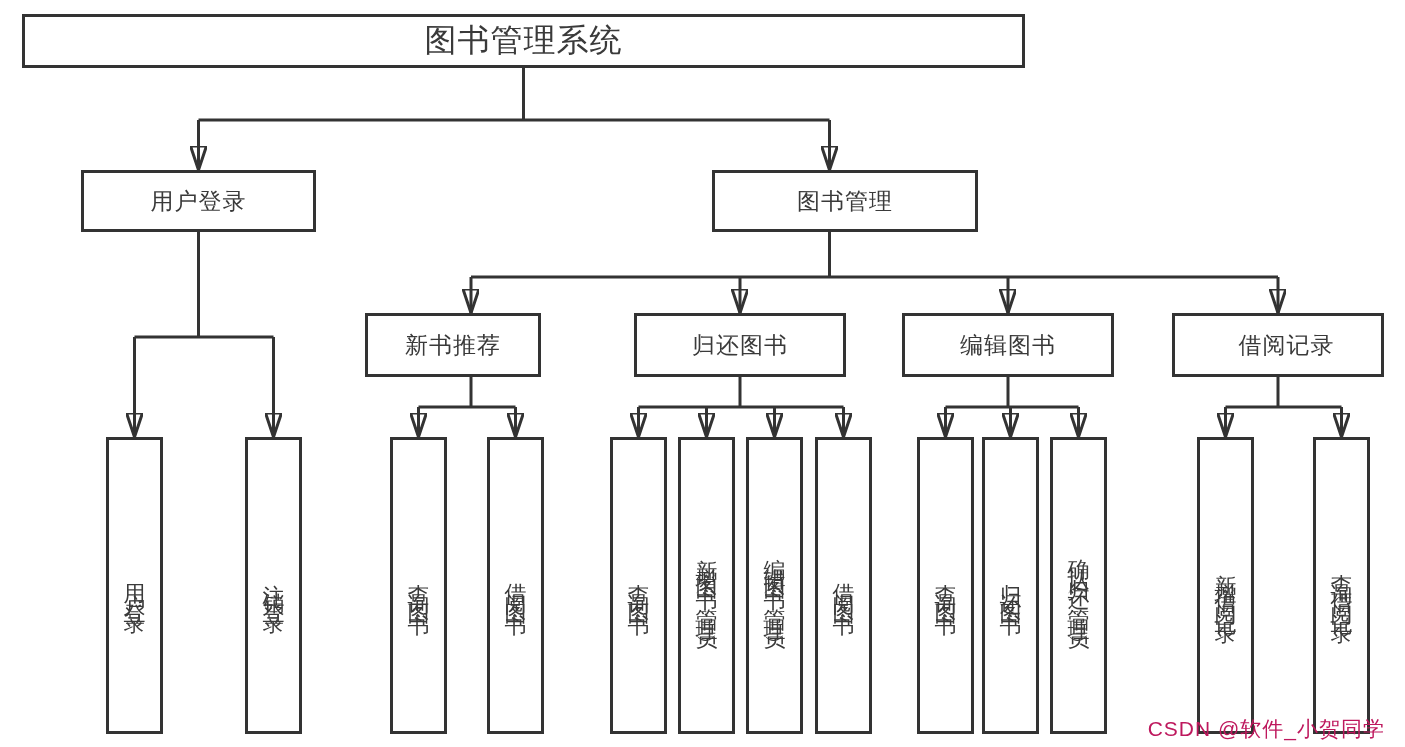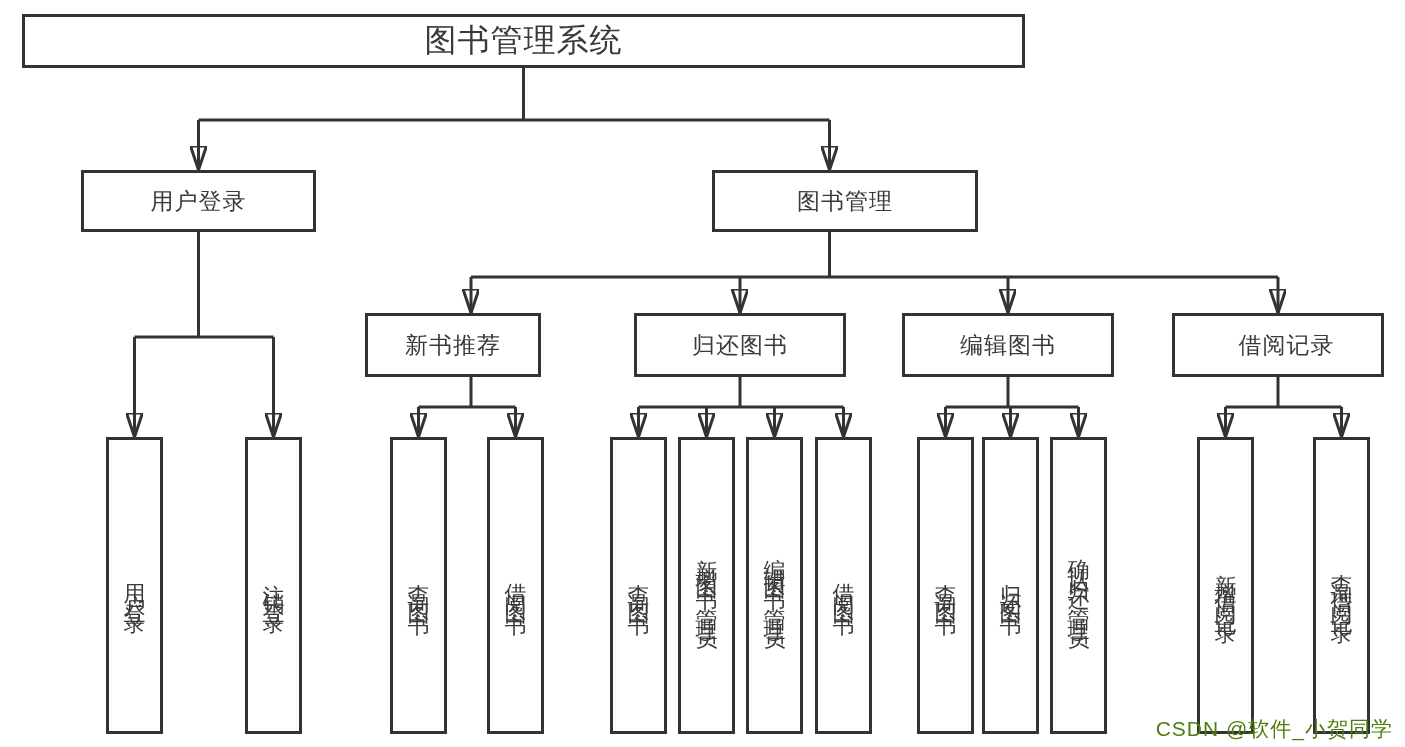--- a/index.html
+++ b/index.html
@@ -14,22 +14,22 @@
     display:flex;align-items:center;justify-content:center;color:#3a3a3a;z-index:2;
   }
   .hnode{font-size:23px;letter-spacing:1px;}
   .root{font-size:32px;letter-spacing:1px;}
   .vnode{width:57px;top:437px;height:297px;}
   .vnode span{
     writing-mode:vertical-rl;text-orientation:mixed;
     font-size:22px;line-height:1;letter-spacing:10px;
   }
   .watermark{
-    position:absolute;right:12px;bottom:4px;z-index:3;
-    font-size:21px;color:#4d7c0f;letter-spacing:1px;white-space:nowrap;
+    position:absolute;right:20px;bottom:4px;z-index:3;
+    font-size:21px;color:#be185d;letter-spacing:1px;white-space:nowrap;
   }
 </style>
 </head>
 <body>
 
 <div class="stage">
 
   <svg class="connectors" width="1405" height="747" viewBox="0 0 1405 747">
     <defs>
       <marker id="arrowhead" markerUnits="userSpaceOnUse" markerWidth="26" markerHeight="17" refX="24" refY="8" orient="auto">

